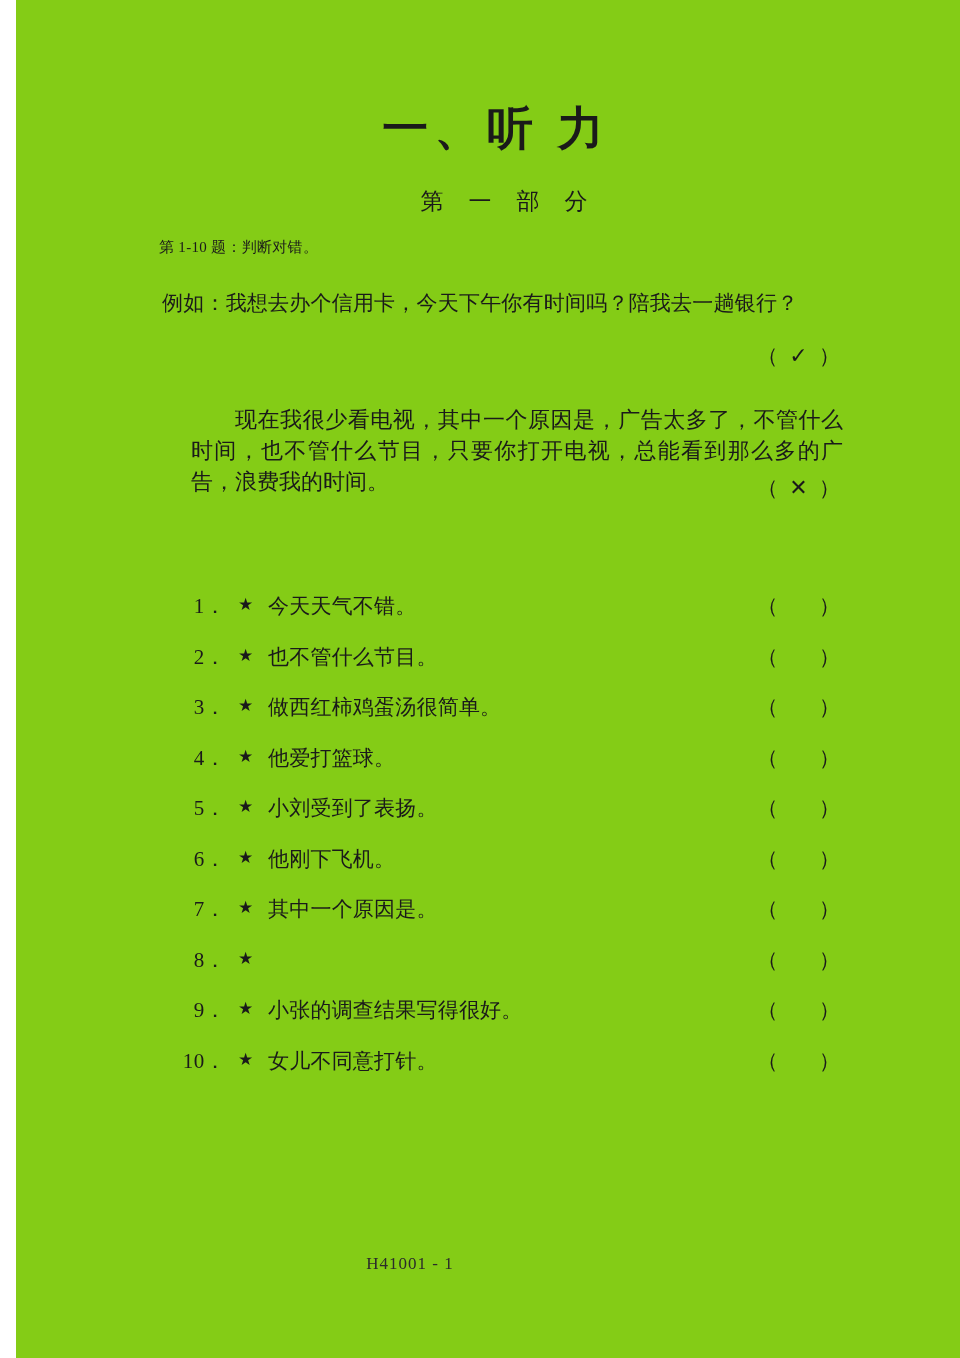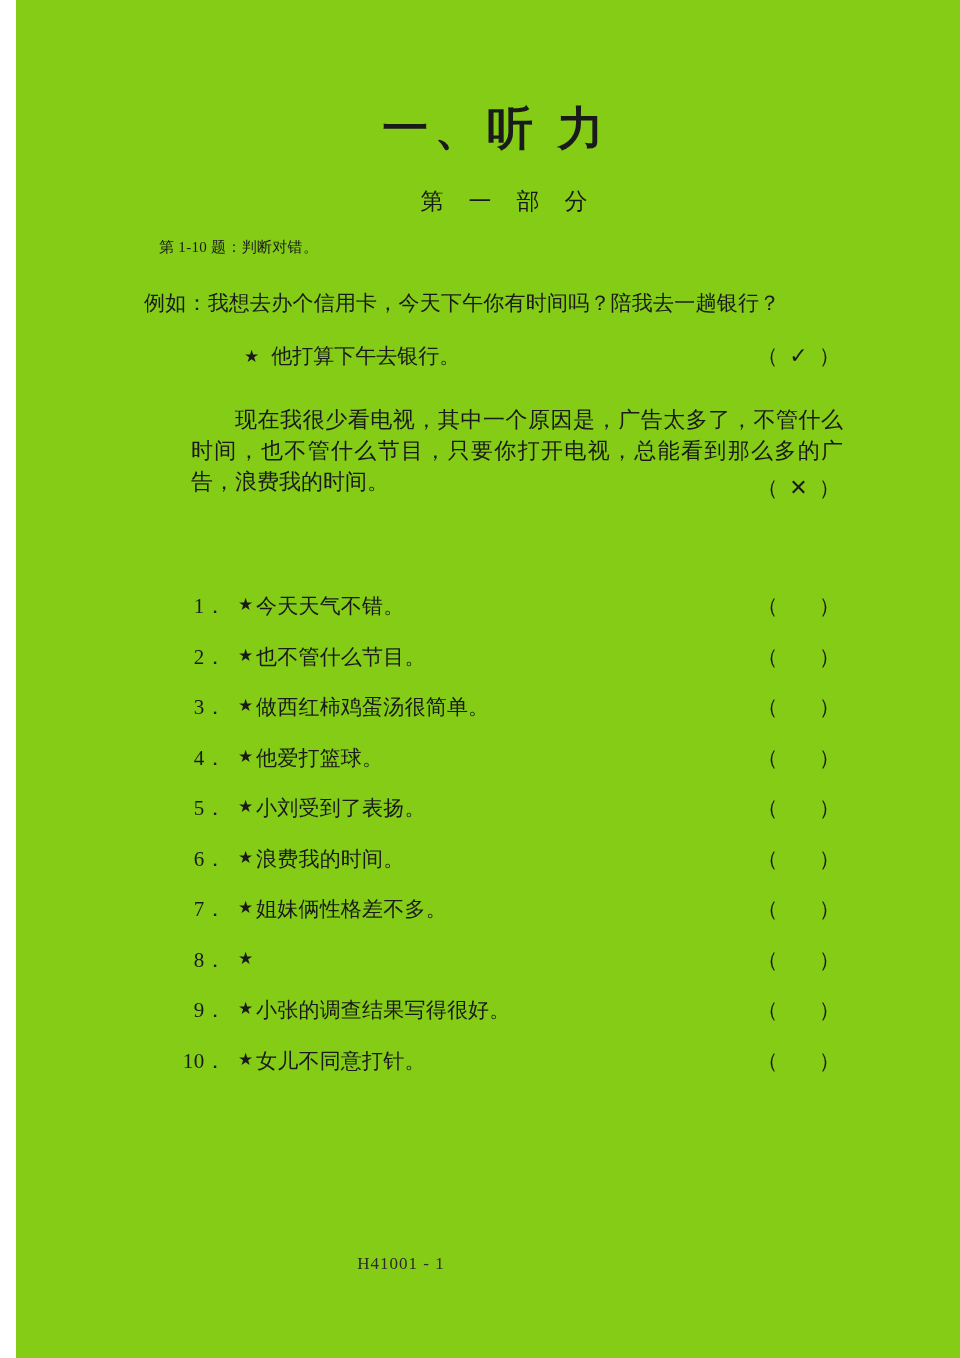--- a/index.html
+++ b/index.html
@@ -55,21 +55,21 @@
     position: absolute;
     top: 238px;
     left: 143px;
     font-size: 15px;
     letter-spacing: 0.02em;
     white-space: nowrap;
   }
   .example-line {
     position: absolute;
     top: 289px;
-    left: 128px;
+    left: 146px;
     font-size: 21px;
     letter-spacing: 0.01em;
     white-space: nowrap;
   }
 
   .example-answer {
     position: absolute;
     left: 228px;
     width: 600px;
     font-size: 21px;
@@ -127,60 +127,57 @@
     letter-spacing: 0.02em;
   }
   .q-star {
     position: absolute;
     left: 222px;
     font-size: 17px;
     top: 2px;
   }
   .q-text {
     position: absolute;
-    left: 240px;
+    left: 252px;
     letter-spacing: 0.01em;
   }
   .q-paren {
     position: absolute;
     left: 728px;
     width: 110px;
     text-align: center;
     letter-spacing: 0.05em;
   }
   .q-paren .mk-glyph { width: 40px; display: inline-block; }
 
   
   .footer {
     position: absolute;
     top: 1254px;
-    left: 3px;
+    left: 12px;
     width: 764px;
     text-align: center;
     font-size: 17px;
     letter-spacing: 0.06em;
     color: #2b2b2b;
   }
 </style>
 </head>
 <body>
 
 <div class="page">
 
   <div class="section-title">一、听 力</div>
 
   <div class="part-title">第 一 部 分</div>
 
   <div class="instruction">第 1-10 题：判断对错。</div>
 
   <div class="example-line">例如：我想去办个信用卡，今天下午你有时间吗？陪我去一趟银行？</div>
 
-  <div class="example-answer first">
-    <span class="ea-star">★</span><span>他打算下午去银行。</span>
-  </div>
   <div class="mark-box first">
     <span class="mk-paren">（</span><span class="mk-glyph">✓</span><span class="mk-paren">）</span>
   </div>
 
   <div class="passage">现在我很少看电视，其中一个原因是，广告太多了，不管什么时间，也不管什么节目，只要你打开电视，总能看到那么多的广告，浪费我的时间。</div>
 
   <div class="mark-box second">
     <span class="mk-paren">（</span><span class="mk-glyph">✕</span><span class="mk-paren">）</span>
   </div>
 
@@ -211,27 +208,27 @@
     </div>
     <div class="qrow">
       <span class="q-num">5．</span>
       <span class="q-star">★</span>
       <span class="q-text">小刘受到了表扬。</span>
       <span class="q-paren"><span>（</span><span class="mk-glyph"></span><span>）</span></span>
     </div>
     <div class="qrow">
       <span class="q-num">6．</span>
       <span class="q-star">★</span>
-      <span class="q-text">浪费我的时间。</span>
+      <span class="q-text">他刚下飞机。</span>
       <span class="q-paren"><span>（</span><span class="mk-glyph"></span><span>）</span></span>
     </div>
     <div class="qrow">
       <span class="q-num">7．</span>
       <span class="q-star">★</span>
-      <span class="q-text">姐妹俩性格差不多。</span>
+      <span class="q-text">其中一个原因是。</span>
       <span class="q-paren"><span>（</span><span class="mk-glyph"></span><span>）</span></span>
     </div>
     <div class="qrow">
       <span class="q-num">8．</span>
       <span class="q-star">★</span>
       <span class="q-paren"><span>（</span><span class="mk-glyph"></span><span>）</span></span>
     </div>
     <div class="qrow">
       <span class="q-num">9．</span>
       <span class="q-star">★</span>

